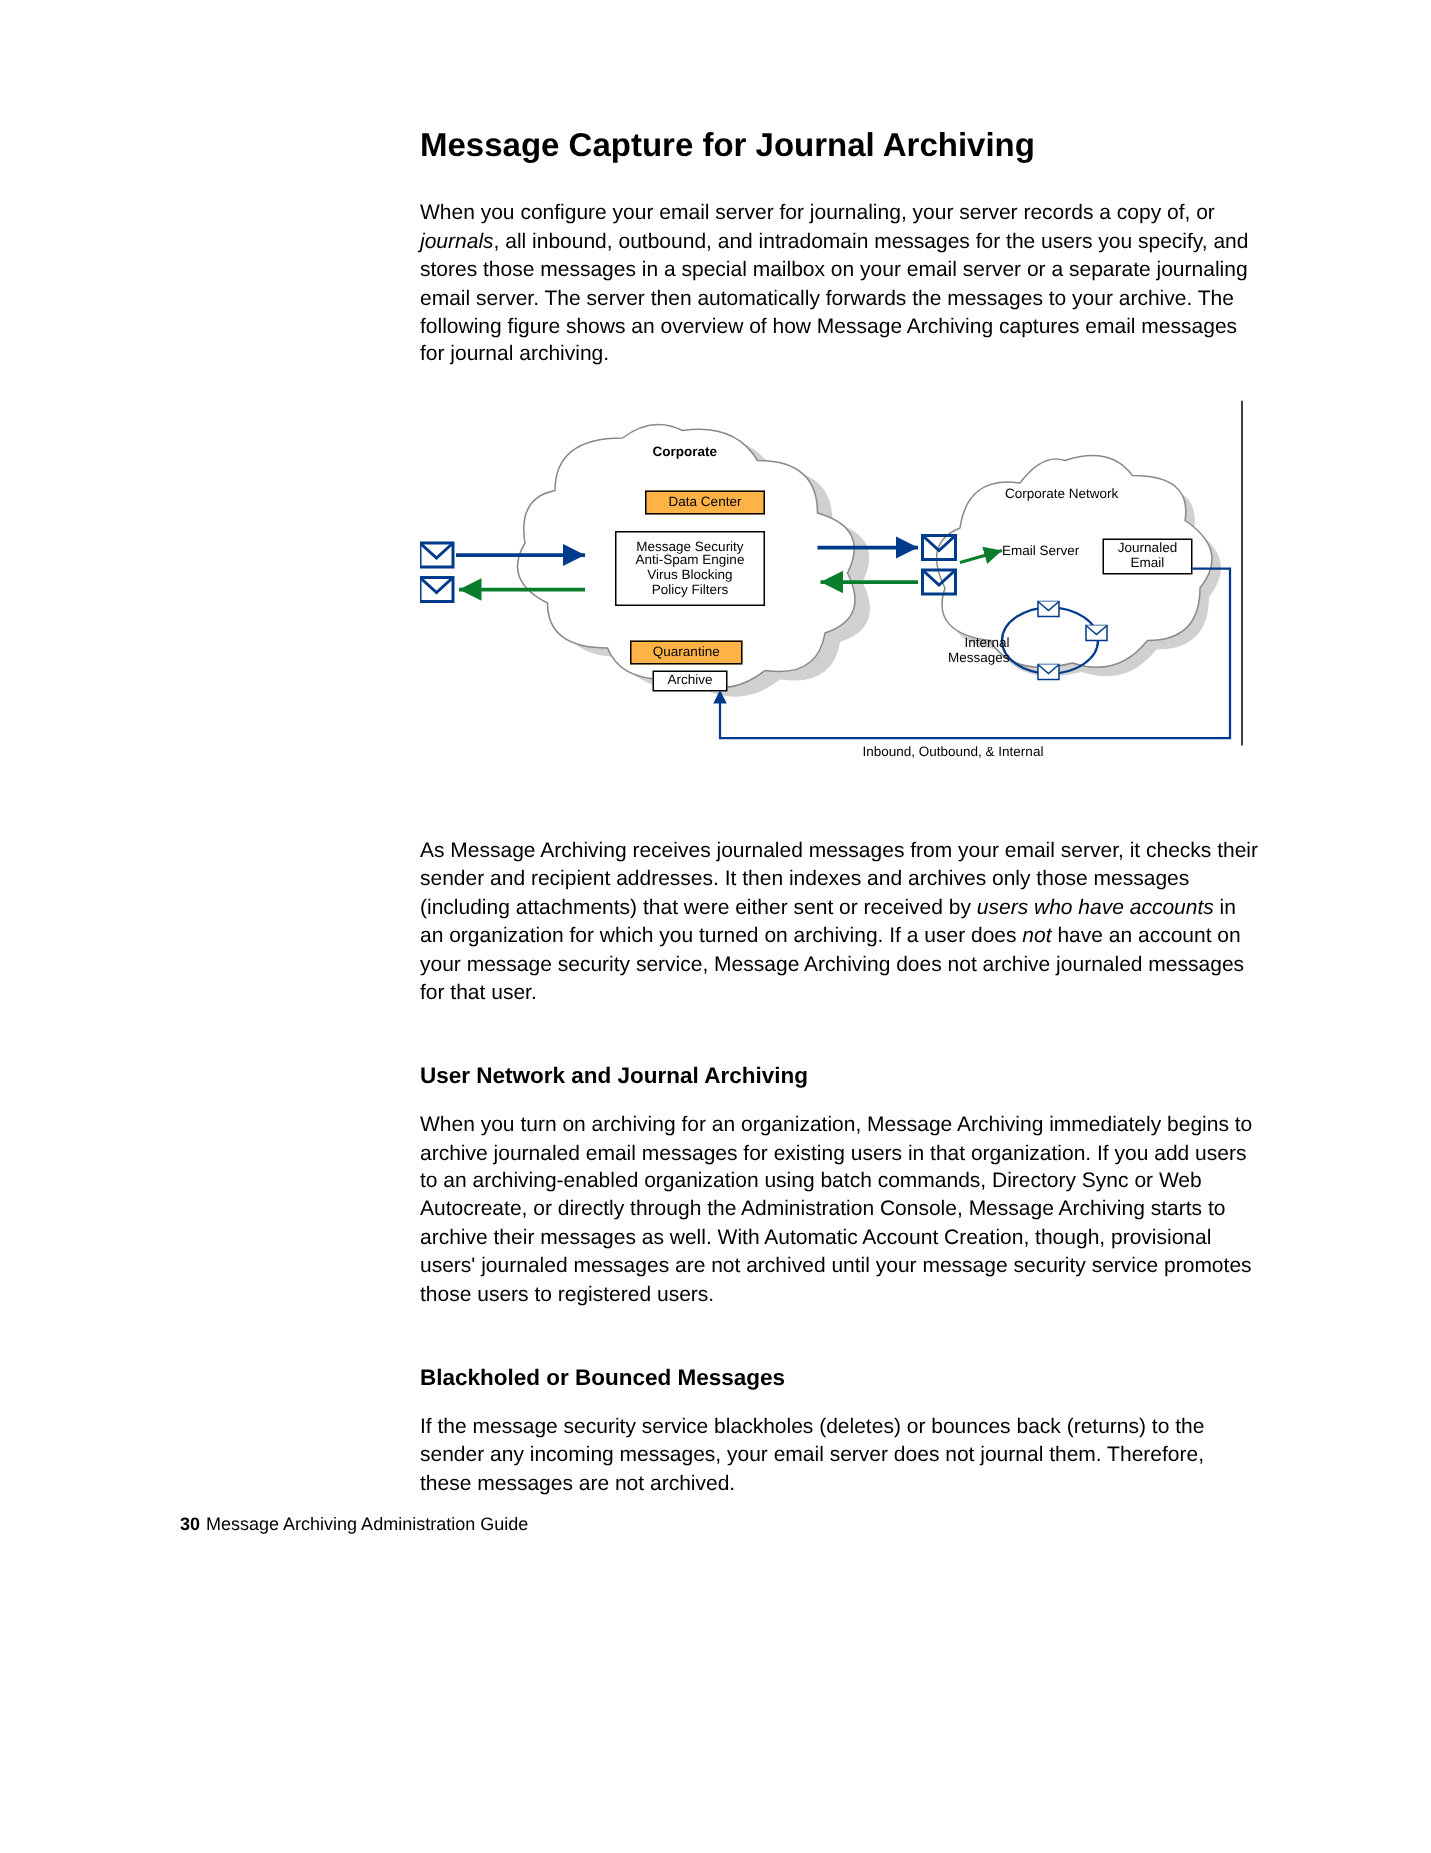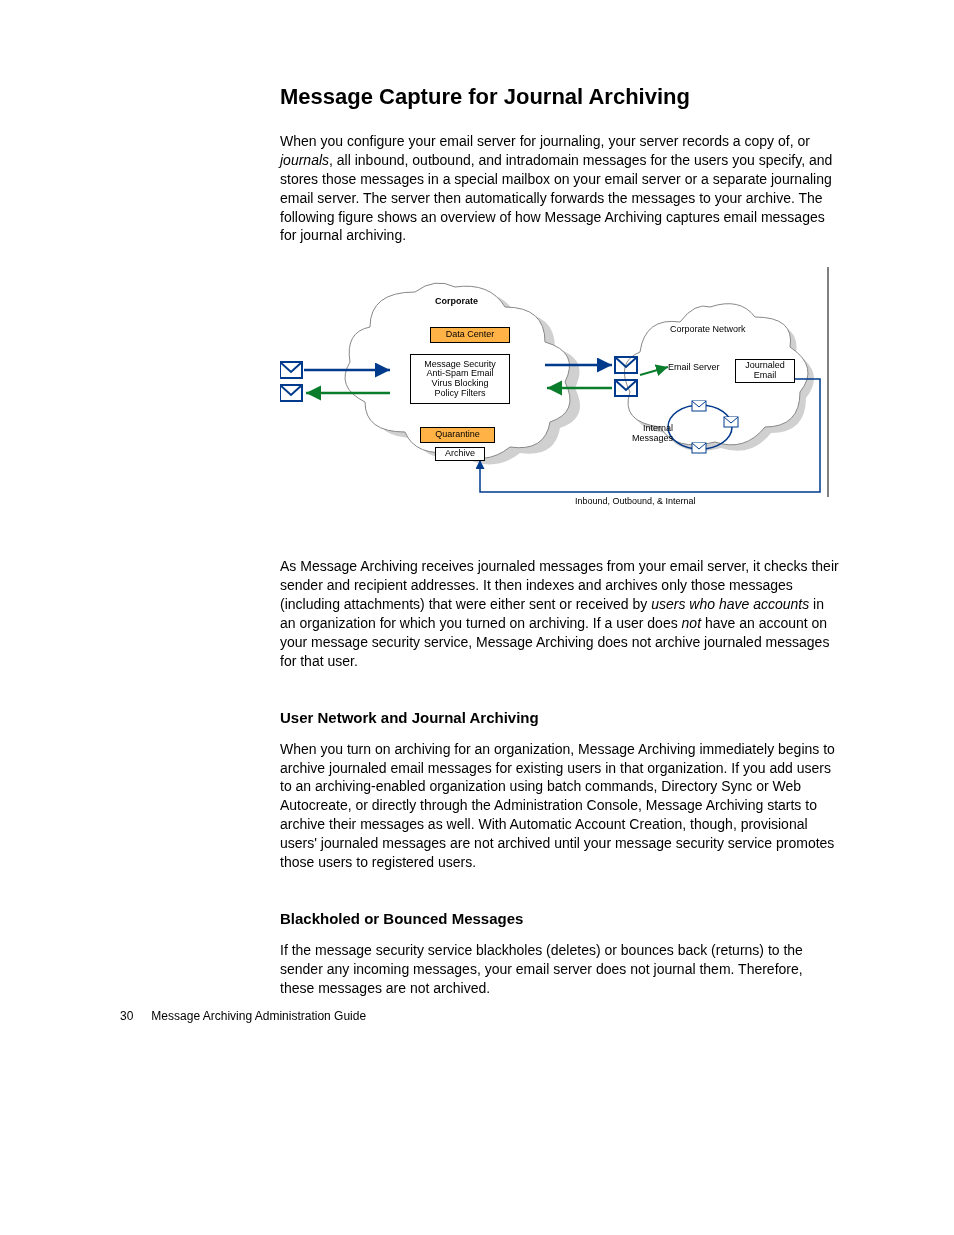--- a/index.html
+++ b/index.html
@@ -42,22 +42,22 @@
     height: 250px;
     position: relative;
   }
   .footer {
     position: absolute;
     left: 120px;
     bottom: 42px;
     font-size: 12px;
   }
   .footer .pg {
-    font-weight: normal;
-    margin-right: 18px;
+    font-weight: bold;
+    margin-right: 4px;
   }
   
   .box {
     position: absolute;
     border: 1px solid #000;
     font-size: 9px;
     text-align: center;
     background: #fff;
     box-sizing: border-box;
     padding: 1px 4px;
@@ -136,21 +136,21 @@
           <rect x="412" y="176" width="14" height="10"></rect>
             <path d="M412 176 L419 182 L426 176"></path>
         </g>
 
         <path d="M 500 112 L 540 112 L 540 225 L 200 225 L 200 193" fill="none" stroke="#003a8c" stroke-width="1.5" marker-end="url(#ahb)"></path>
       </svg>
 
       <div class="lbl" style="left:155px;top:30px;font-weight:bold">Corporate</div>
       <div class="box orange" style="left:150px;top:60px;width:80px;height:16px">Data Center</div>
       <div class="box" style="left:130px;top:87px;width:100px;height:50px;white-space:pre-line">Message Security
-Anti-Spam Email
+Anti-Spam Engine
 Virus Blocking
 Policy Filters</div>
       <div class="box orange" style="left:140px;top:160px;width:75px;height:16px">Quarantine</div>
       <div class="box" style="left:155px;top:180px;width:50px;height:14px">Archive</div>
 
       <div class="lbl" style="left:390px;top:58px">Corporate Network</div>
       <div class="lbl" style="left:388px;top:96px">Email Server</div>
       <div class="box" style="left:455px;top:92px;width:60px;height:24px;white-space:pre-line">Journaled
 Email</div>
       <div class="lbl" style="left:352px;top:157px;white-space:pre-line;text-align:right">Internal

